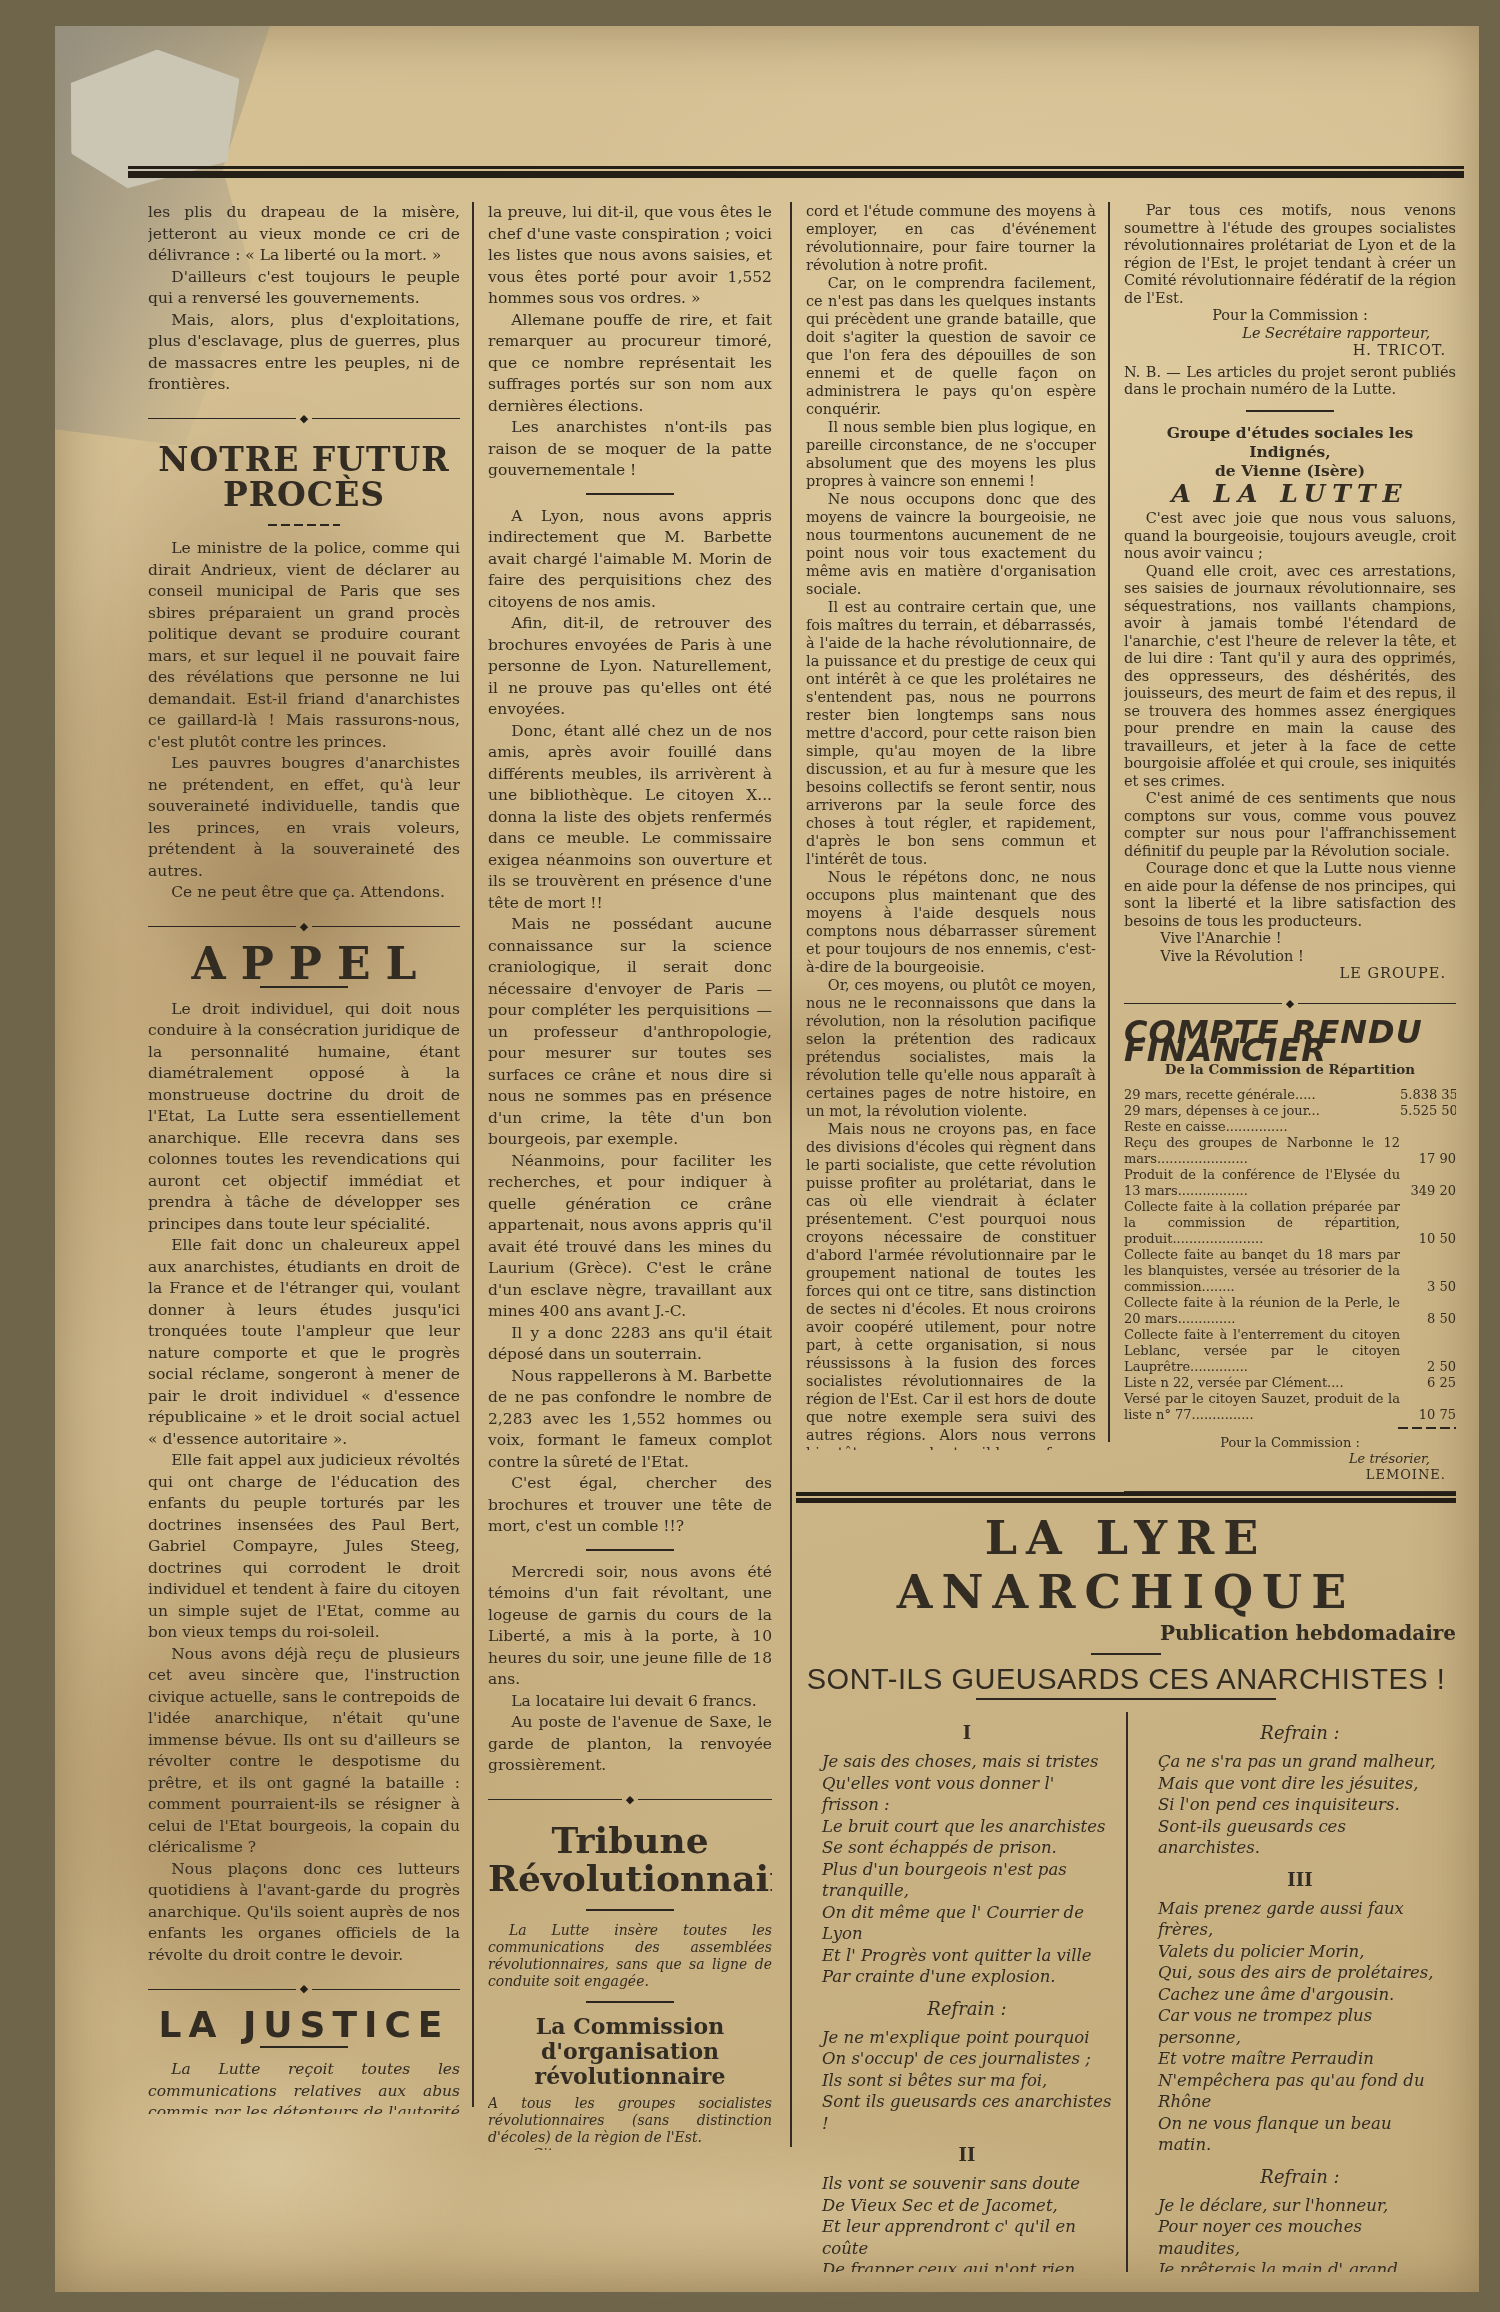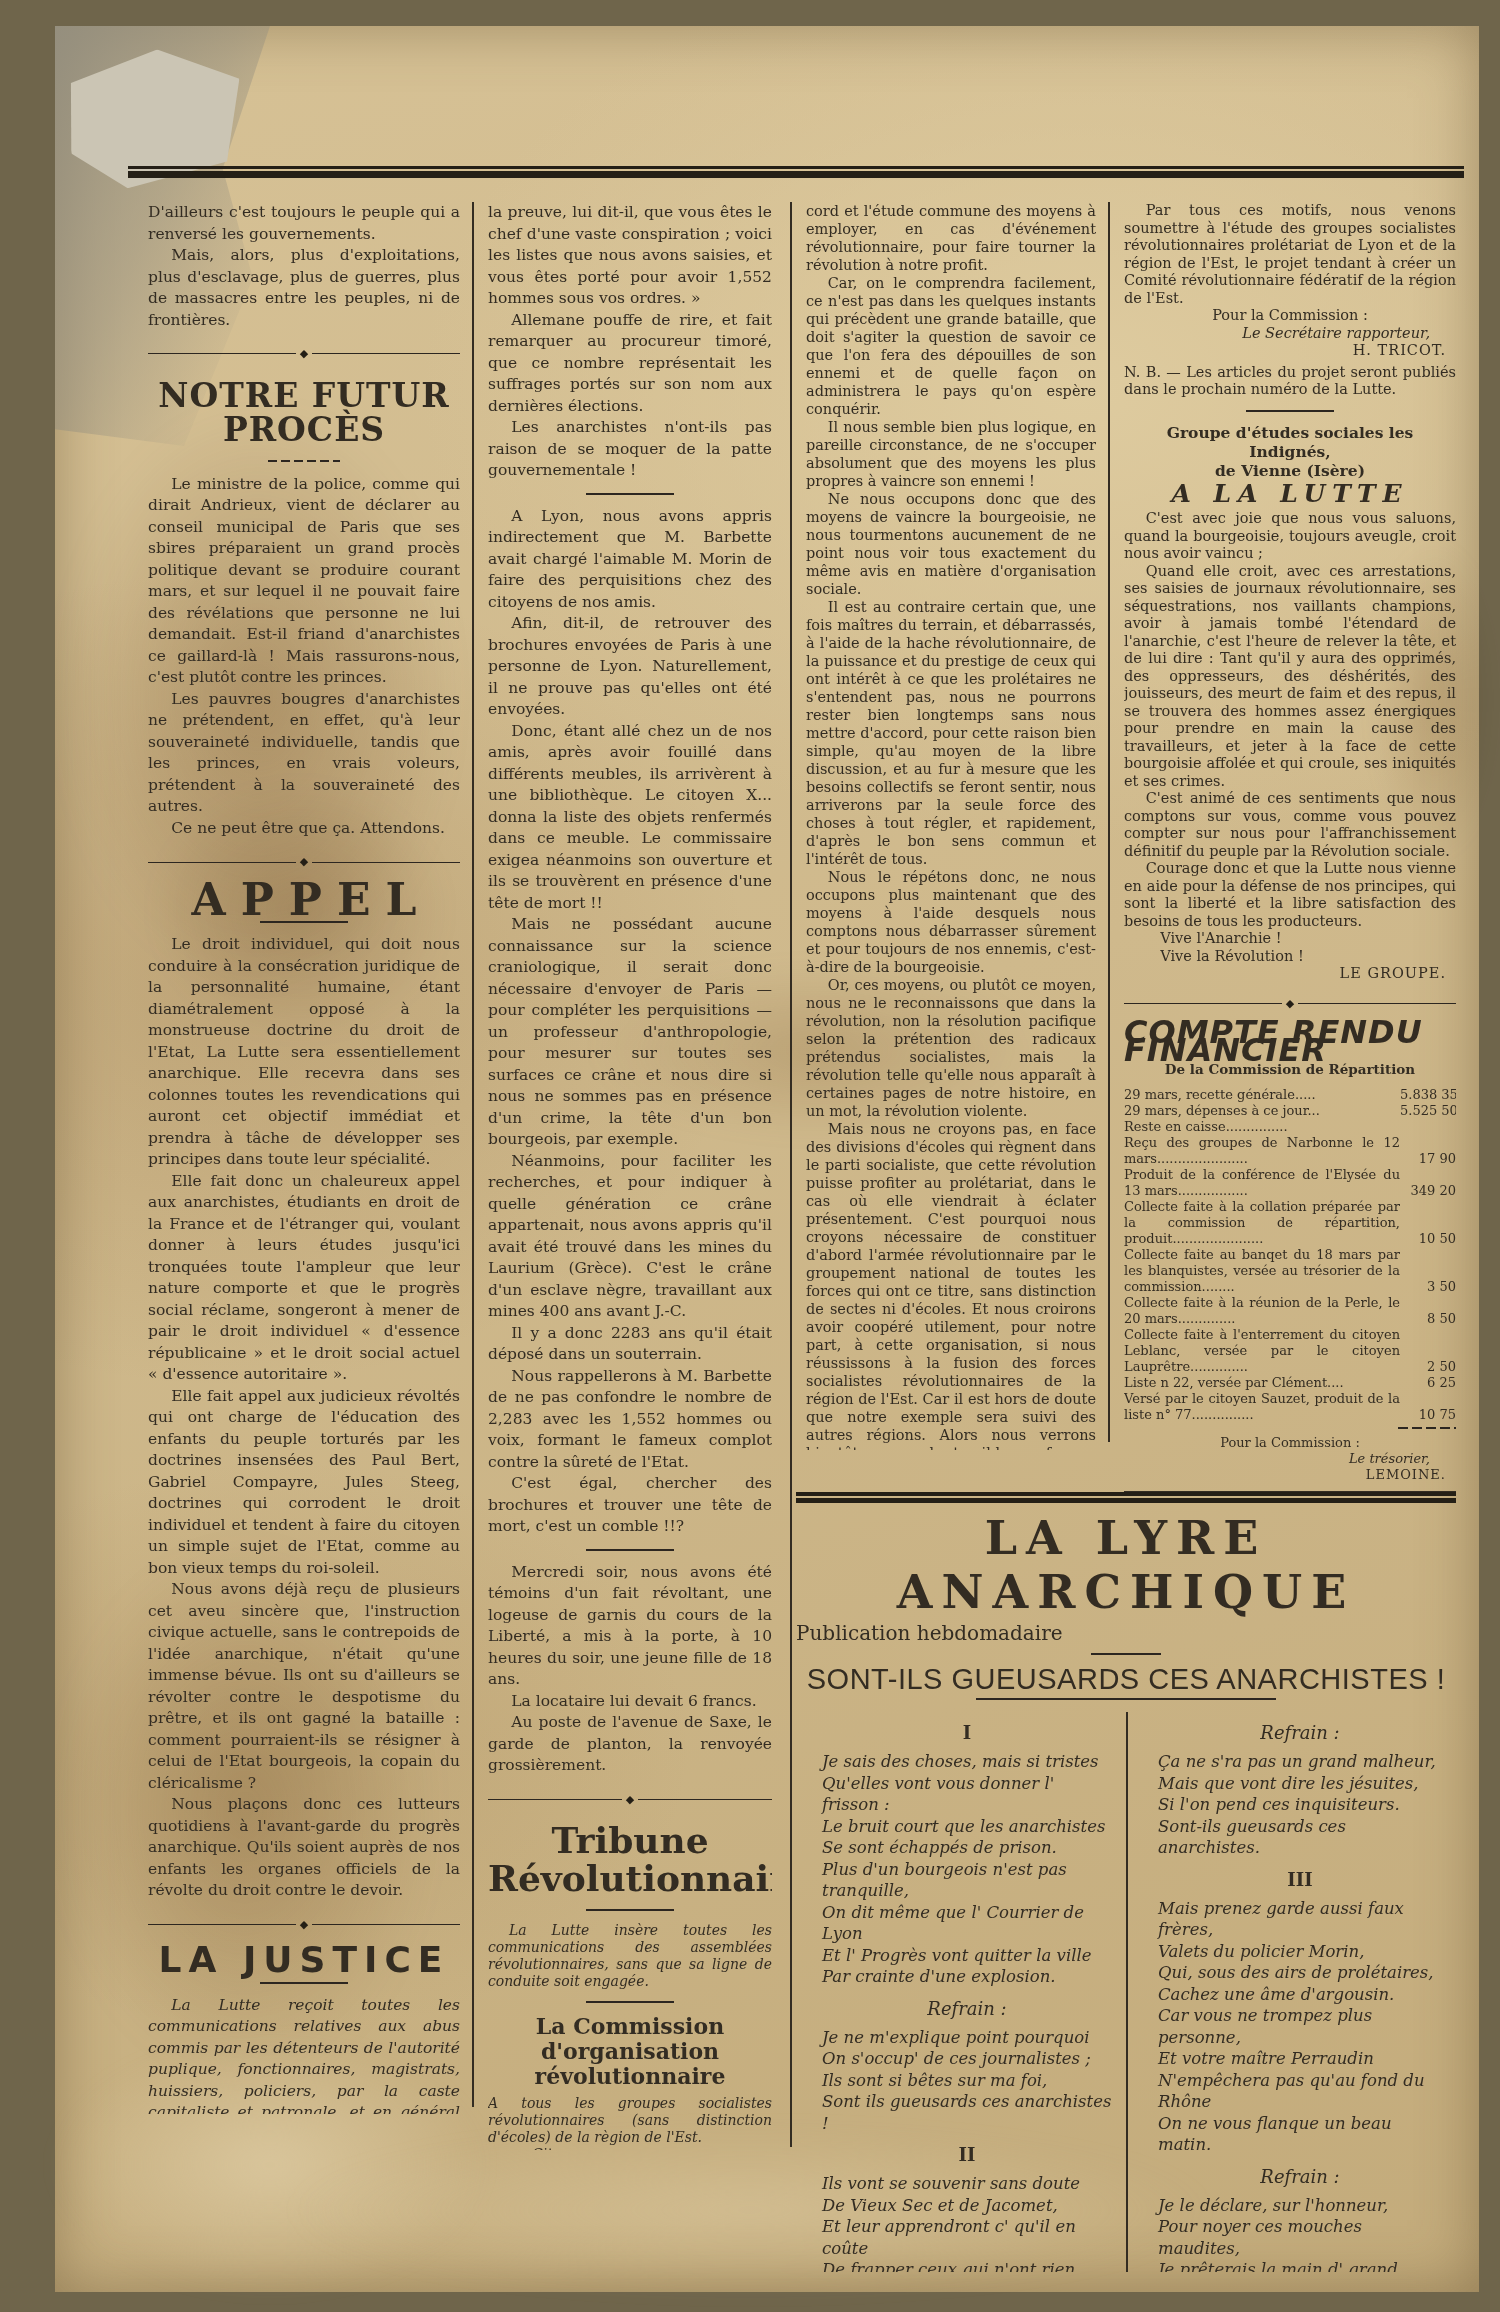--- a/index.html
+++ b/index.html
@@ -62,21 +62,21 @@
   .frow{display:flex;align-items:flex-end;}
   .frow .lab{flex:1;}
   .frow .amt{width:56px;text-align:right;white-space:nowrap;}
   .amt-rule{width:58px;height:2px;margin:4px 0 6px auto;background:repeating-linear-gradient(90deg,#2c2620 0 10px,transparent 10px 14px);}
   .hr-thin{height:1px;background:#332c22;margin:8px 0;}
   .gerant{font-size:17px;font-style:italic;text-align:center;letter-spacing:.5px;text-indent:0!important;}
 
   .lyre{position:absolute;left:796px;top:1492px;width:660px;height:780px;overflow:hidden;}
   .lyre-toprule{height:11px;background:linear-gradient(to bottom,#241f16 0 4px,transparent 4px 6px,#241f16 6px 8px);margin-bottom:8px;}
   .lyre-title{font-size:46px;font-weight:600;text-align:center;letter-spacing:9px;margin:6px 0 2px;}
-  .lyre-sub{font-size:20px;font-weight:normal;text-align:left;margin:2px 0;}
+  .lyre-sub{font-size:20px;font-weight:bold;text-align:right;margin:2px 0;}
   .lyre-rule{width:70px;height:2px;background:#2c2620;margin:8px auto;}
   .song-title{font-family:"Liberation Sans",sans-serif;font-size:29px;font-weight:normal;text-align:center;letter-spacing:.5px;margin:6px 0 2px;}
   .song-underline{width:300px;height:2px;background:#2c2620;margin:2px auto 12px;}
   .poem{display:flex;}
   .pcol{width:50%;padding:0 14px 0 26px;box-sizing:border-box;}
   .pcol.right{border-left:2px solid #332c22;padding-left:30px;}
   .vhead{font-size:18px;text-align:center;margin:10px 0 8px;font-weight:600;}
   .vhead.refrain{font-style:italic;font-weight:normal;}
   .vline{font-size:16.5px;line-height:21.5px;font-style:italic;}
 </style>
@@ -95,20 +95,21 @@
   <div class="stain s5"></div>
   <div class="stain s6"></div>
 
   <div class="toprule"></div>
   <div class="vrule vr1"></div>
   <div class="vrule vr2"></div>
   <div class="vrule vr3"></div>
 
   <div class="col c1">
     <div class="nif">
+        <p>les plis du drapeau de la misère, jetteront au vieux monde ce cri de délivrance : « La liberté ou la mort. »</p>
         <p>D'ailleurs c'est toujours le peuple qui a renversé les gouvernements.</p>
         <p>Mais, alors, plus d'exploitations, plus d'esclavage, plus de guerres, plus de massacres entre les peuples, ni de frontières.</p>
       </div>
     <div class="dia">
         <span>◆</span>
       </div>
     <h2 class="h-proces">NOTRE FUTUR PROCÈS</h2>
     <div class="rule-dash"></div>
     <div>
         <p>Le ministre de la police, comme qui dirait Andrieux, vient de déclarer au conseil municipal de Paris que ses sbires préparaient un grand procès politique devant se produire courant mars, et sur lequel il ne pouvait faire des révélations que personne ne lui demandait. Est-il friand d'anarchistes ce gaillard-là ! Mais rassurons-nous, c'est plutôt contre les princes.</p>

